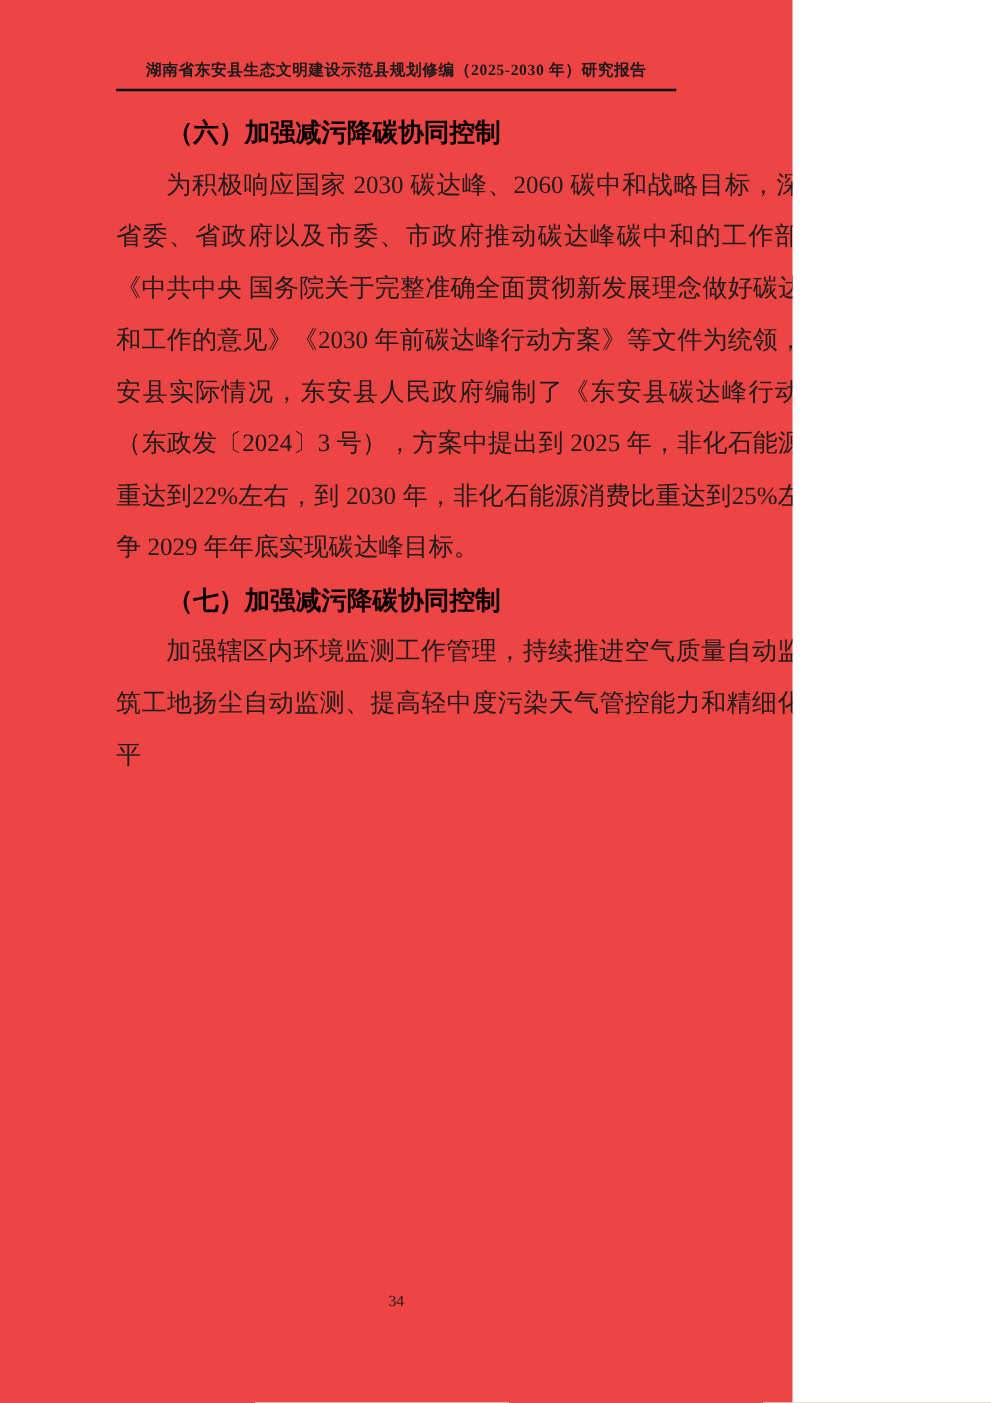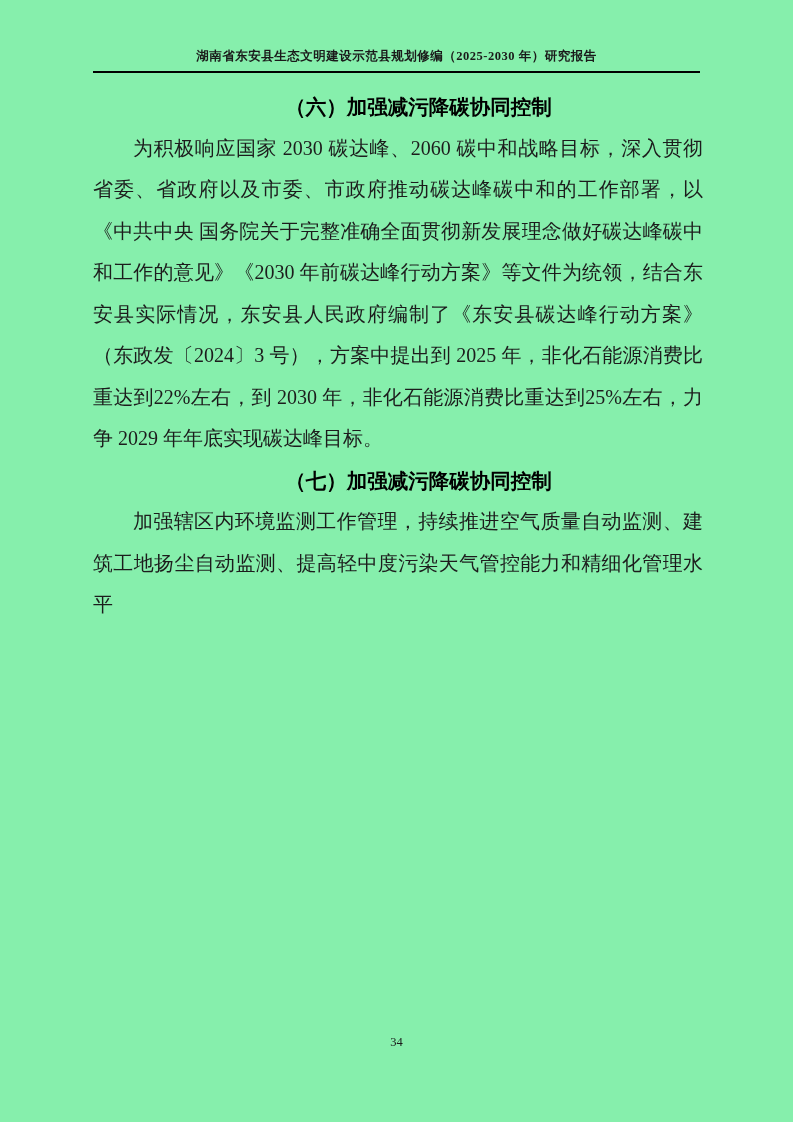--- a/index.html
+++ b/index.html
@@ -2,23 +2,23 @@
 <html><head>
 <meta charset="utf-8">
 <style>
   html, body {
     margin: 0;
     padding: 0;
     background: #ffffff;
   }
   .page {
     position: relative;
-    width: 793px;
+    width: 634px;
     height: 1122px;
-    background: #86efac;
+    background: #ef4444;
     color: #111111;
     font-family: "Liberation Serif", serif;
     overflow: hidden;
     box-sizing: border-box;
   }
   .header {
     position: absolute;
     left: 93px;
     right: 93px;
     top: 48px;
@@ -51,21 +51,21 @@
   .para.no-indent {
     text-indent: 0;
   }
   .heading {
     margin: 0;
     text-indent: 2em;
     font-size: 20.5px;
     font-weight: bold;
     font-family: "Liberation Sans", sans-serif;
     color: #000000;
-    text-align: center;
+    text-align: left;
   }
   .footer {
     position: absolute;
     left: 0;
     right: 0;
     top: 1032px;
     text-align: center;
   }
   .page-number {
     font-size: 12.5px;

